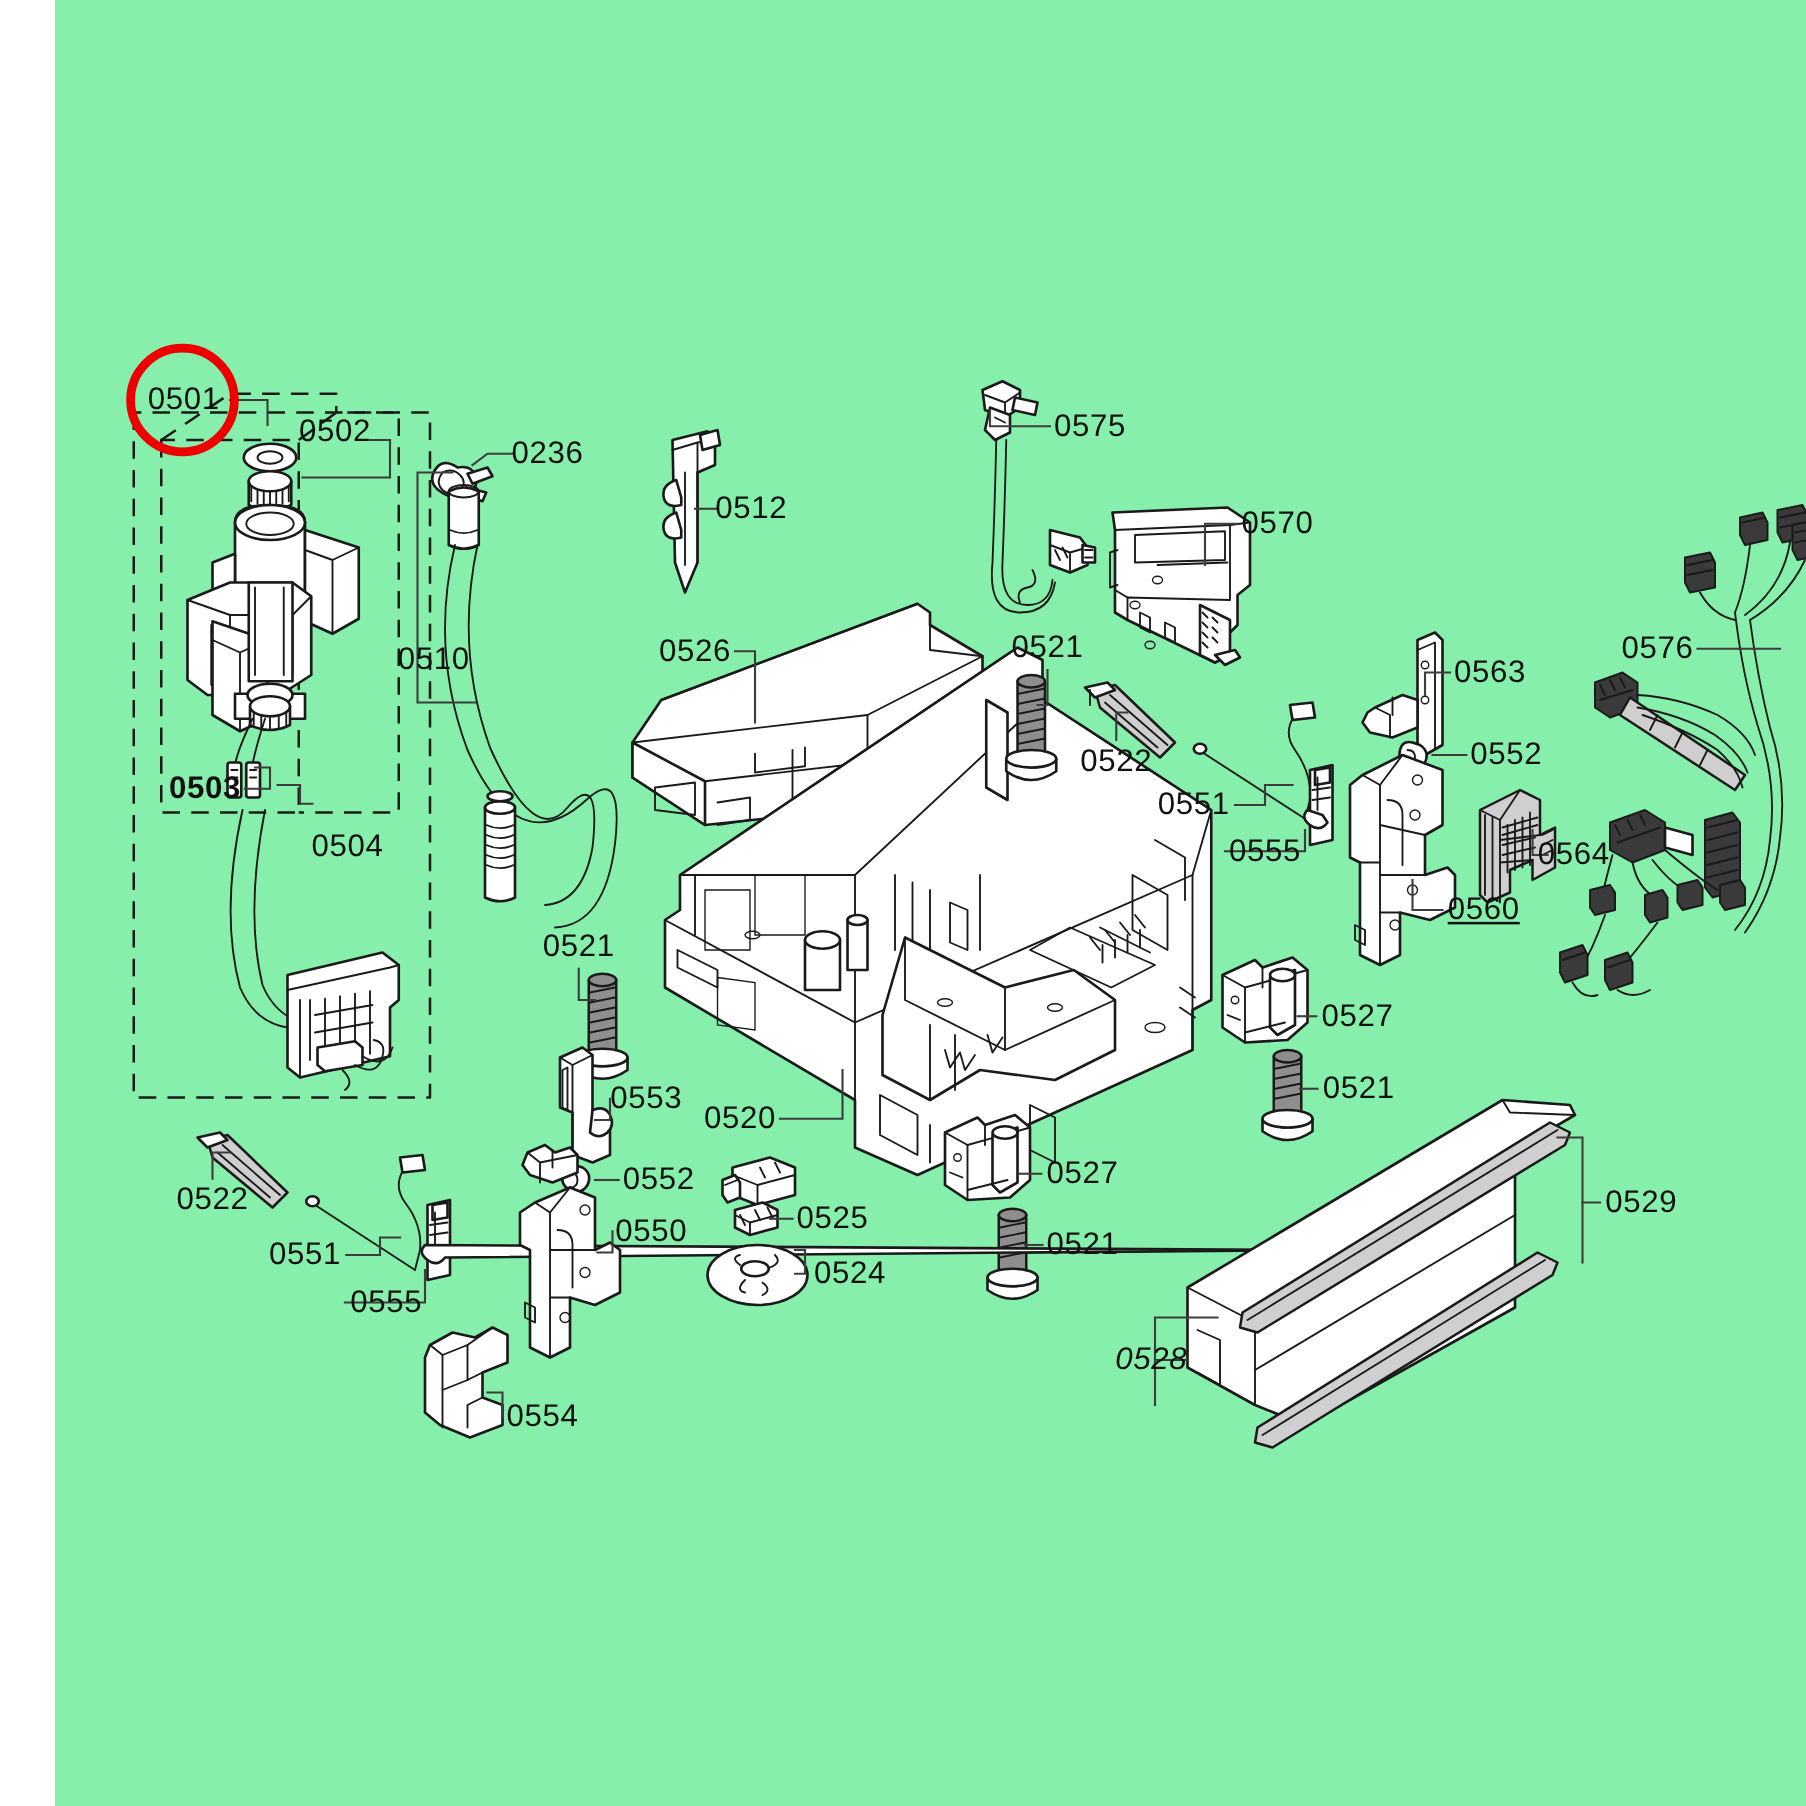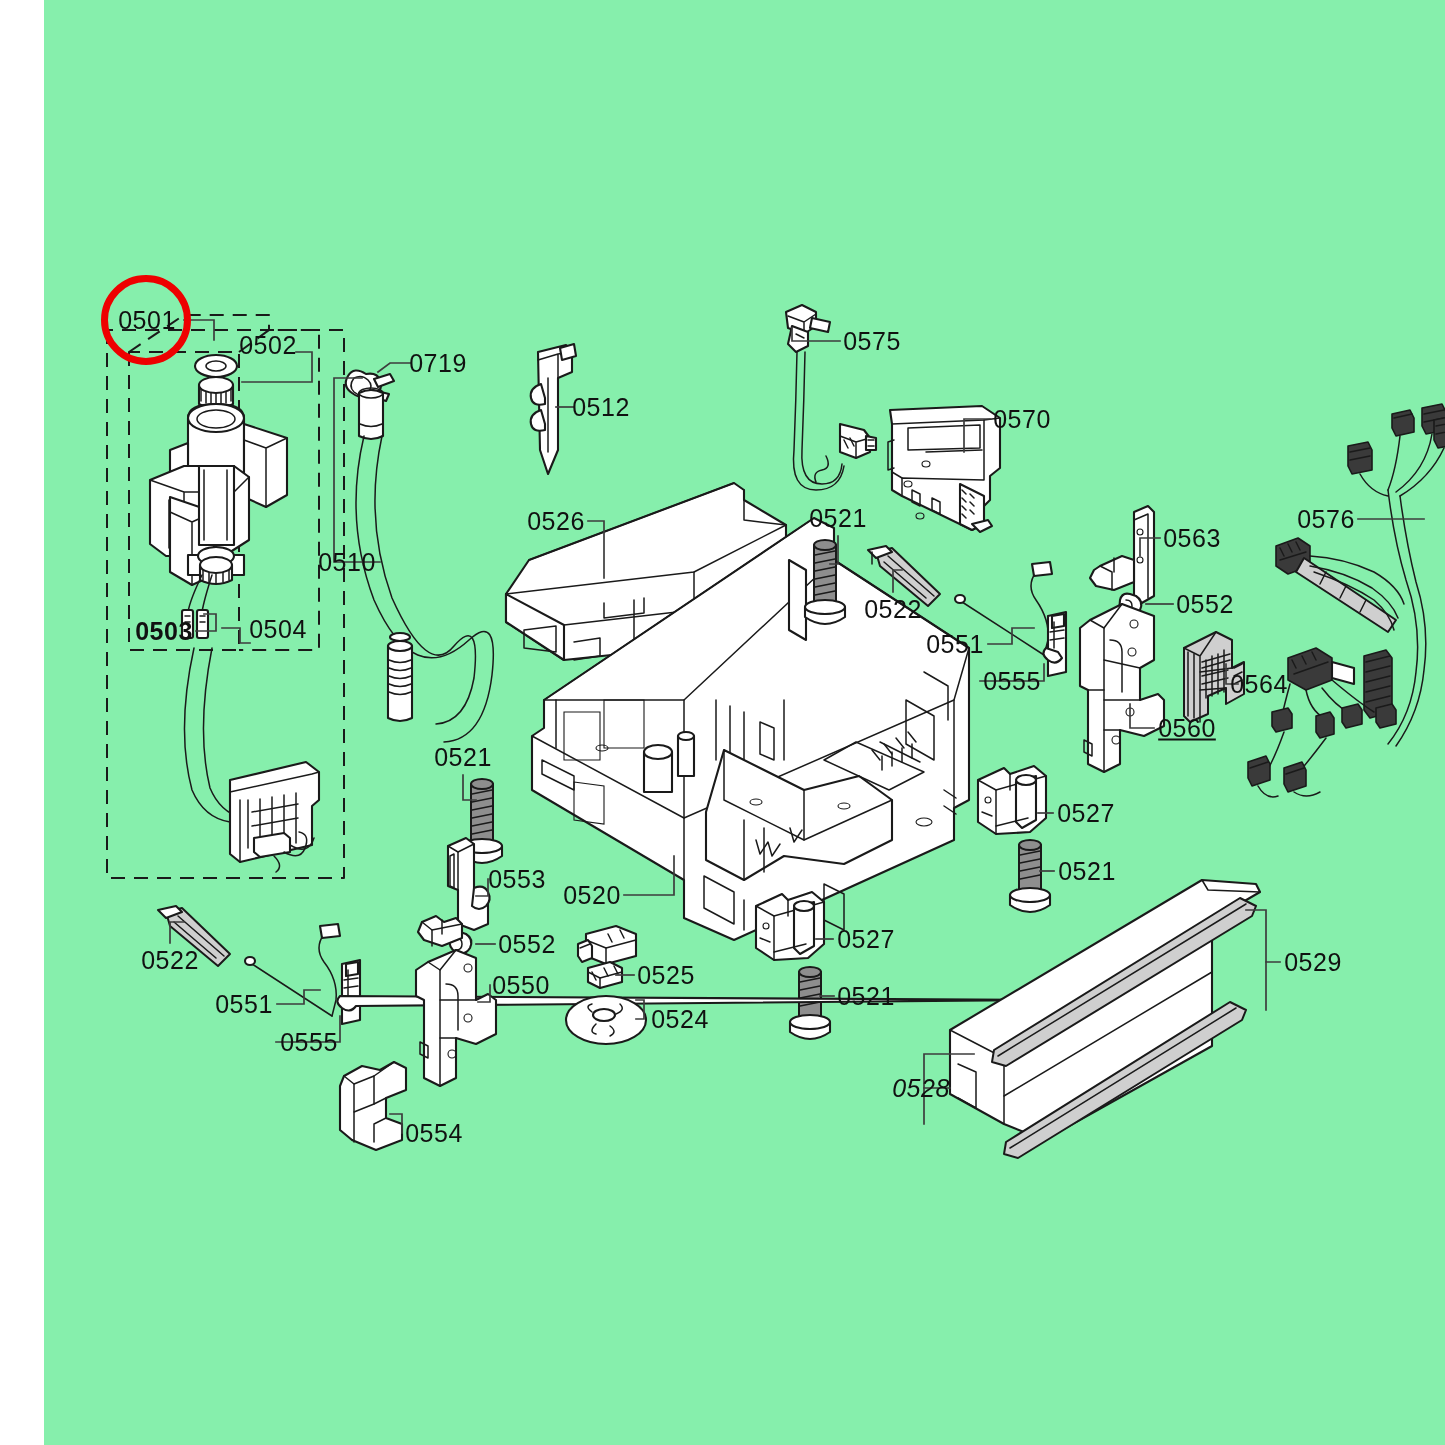--- a/index.html
+++ b/index.html
@@ -518,23 +518,23 @@
     <path class="ld" d="M946,419 L920,419 L920,452"></path>
     <path class="ld" d="M796,341 L748,341 L748,328"></path>
     <path class="ld" d="M1314,519 L1380,519"></path>
   </g>
 </svg>
 
 <div id="labels">
       <div class="lbl c" style="left: 103px; top: 320px;">0501</div>
       <div class="lbl c" style="left: 224px; top: 345px;">0502</div>
       <div class="lbl c" style="left: 120px; top: 631px; font-weight: bold;">0503</div>
-      <div class="lbl c" style="left: 234px; top: 629px;">0504</div>
-      <div class="lbl c" style="left: 303px; top: 562px;">0510</div>
-      <div class="lbl c" style="left: 394px; top: 363px;">0719</div>
+      <div class="lbl c" style="left: 234px; top: 677px;">0504</div>
+      <div class="lbl c" style="left: 303px; top: 528px;">0510</div>
+      <div class="lbl c" style="left: 394px; top: 363px;">0236</div>
       <div class="lbl c" style="left: 557px; top: 407px;">0512</div>
       <div class="lbl c" style="left: 548px; top: 895px;">0520</div>
       <div class="lbl c" style="left: 419px; top: 757px;">0521</div>
       <div class="lbl c" style="left: 794px; top: 518px;">0521</div>
       <div class="lbl c" style="left: 1043px; top: 871px;">0521</div>
       <div class="lbl c" style="left: 822px; top: 996px;">0521</div>
       <div class="lbl c" style="left: 849px; top: 609px;">0522</div>
       <div class="lbl c" style="left: 126px; top: 960px;">0522</div>
       <div class="lbl c" style="left: 636px; top: 1019px;">0524</div>
       <div class="lbl c" style="left: 622px; top: 975px;">0525</div>

